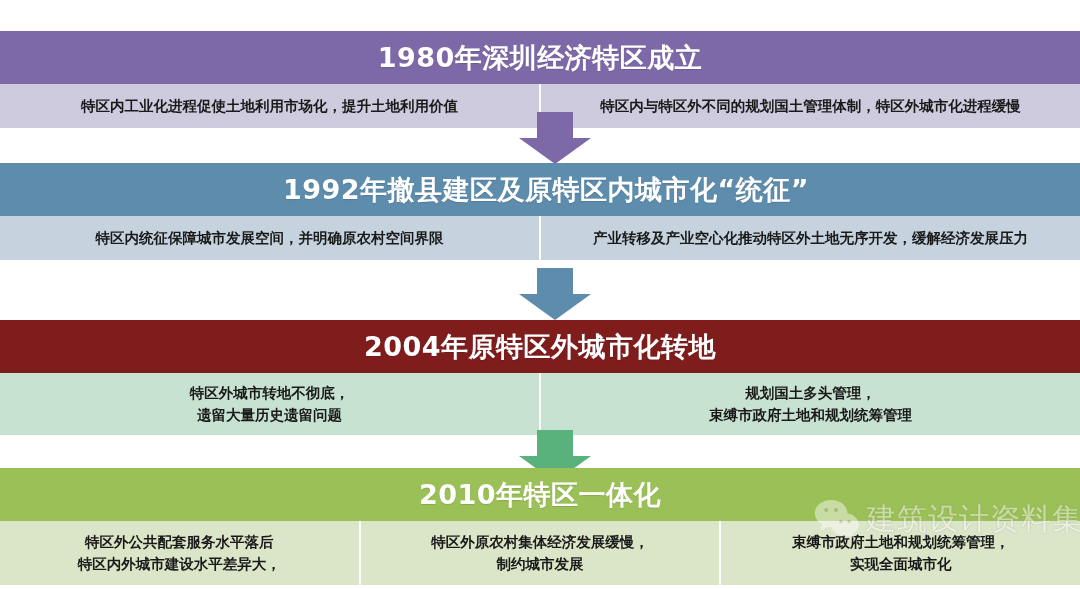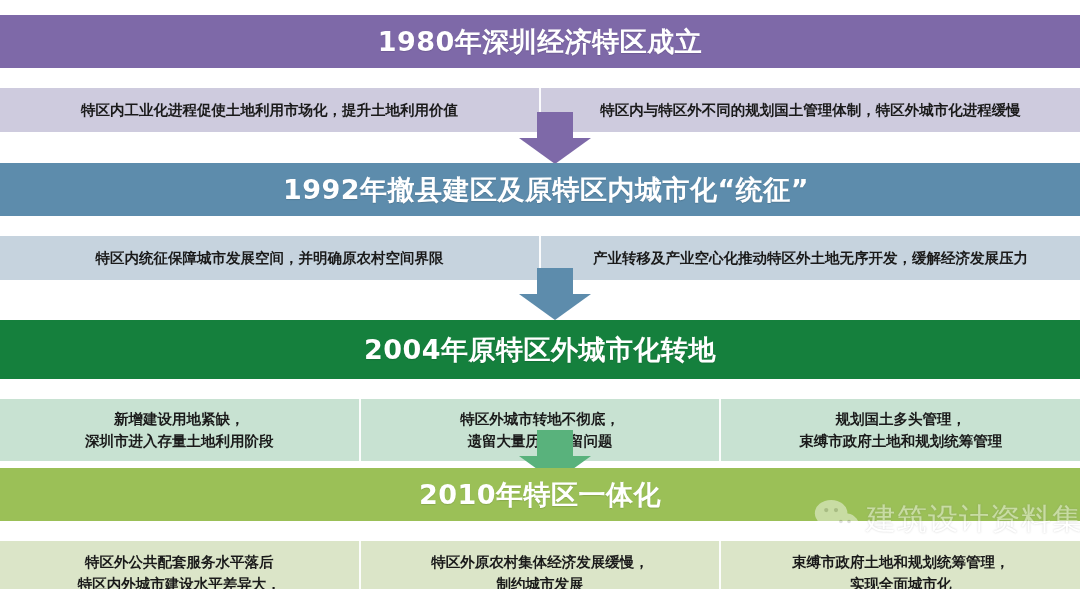--- a/index.html
+++ b/index.html
@@ -39,51 +39,50 @@
     letter-spacing: 0.5px;
     line-height: 1;
     text-shadow: 0 1px 1px rgba(0,0,0,0.12);
     white-space: nowrap;
   }
   .stage-cols {
     width: 1080px;
     box-sizing: border-box;
     display: flex;
     align-items: stretch;
-    margin-top: 20px;
   }
   .stage-col {
     flex: 1 1 0;
     box-sizing: border-box;
     display: flex;
     flex-direction: column;
     align-items: center;
     justify-content: center;
     text-align: center;
     color: #1a1a1a;
     font-weight: bold;
     font-size: 14.5px;
     line-height: 1.55;
     padding: 0 8px;
     border-right: 2px solid rgba(255,255,255,0.92);
   }
   .stage-col:last-child { border-right: none; align-items: center; }
   .stage-col .line { display: block; white-space: nowrap; }
 
   
-  #stage-1 { top: 15px; border-radius: 14px; }
+  #stage-1 { top: 31px; border-radius: 14px; }
   #stage-1 .stage-title { height: 53px; background: #7E69A8; }
   #stage-1 .stage-cols  { height: 44px; background: #CECBDE; }
 
   #stage-2 { top: 163px; }
   #stage-2 .stage-title { height: 53px; background: #5D8CAC; padding-left: 12px; }
   #stage-2 .stage-cols  { height: 44px; background: #C6D3DE; }
 
   #stage-3 { top: 320px; }
-  #stage-3 .stage-title { height: 59px; background: #15803d; }
+  #stage-3 .stage-title { height: 53px; background: #7f1d1d; }
   #stage-3 .stage-cols  { height: 62px; background: #C8E2D2; }
 
   #stage-4 { top: 468px; }
   #stage-4 .stage-title { height: 53px; background: #9BC057; }
   #stage-4 .stage-cols  { height: 64px; background: #DBE5C8; }
 
   
   .arrow {
     position: absolute;
     left: 519px;
@@ -182,24 +181,20 @@
   </div>
 
   <div class="arrow" id="arrow-2">
     <div class="shaft"></div>
     <div class="head"></div>
   </div>
 
   <div class="stage" id="stage-3">
     <div class="stage-title">2004年原特区外城市化转地</div>
     <div class="stage-cols">
-      <div class="stage-col">
-        <span class="line">新增建设用地紧缺，</span>
-        <span class="line">深圳市进入存量土地利用阶段</span>
-      </div>
       <div class="stage-col">
         <span class="line">特区外城市转地不彻底，</span>
         <span class="line">遗留大量历史遗留问题</span>
       </div>
       <div class="stage-col">
         <span class="line">规划国土多头管理，</span>
         <span class="line">束缚市政府土地和规划统筹管理</span>
       </div>
     </div>
   </div>

